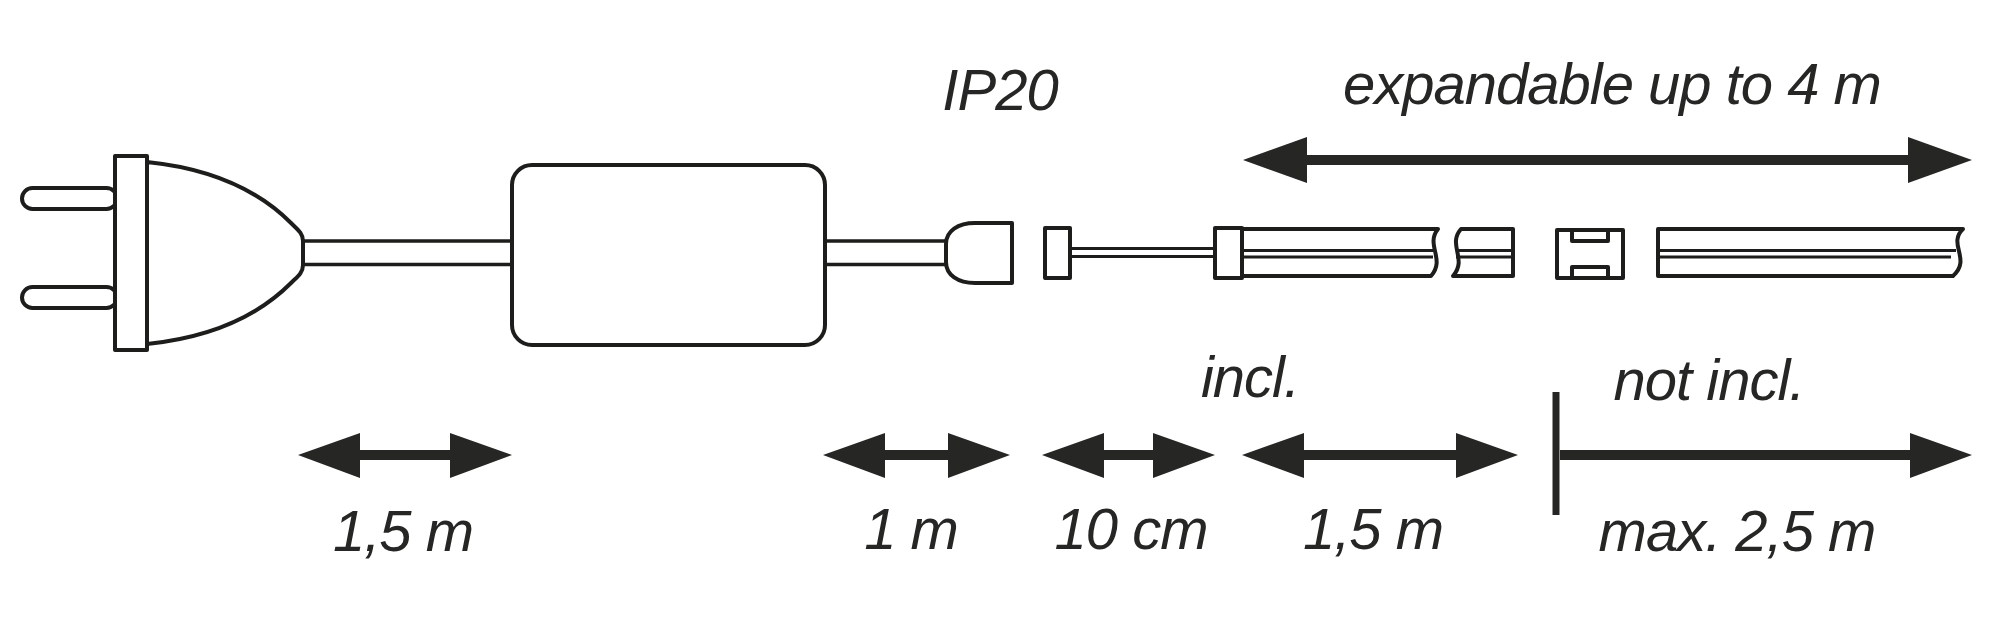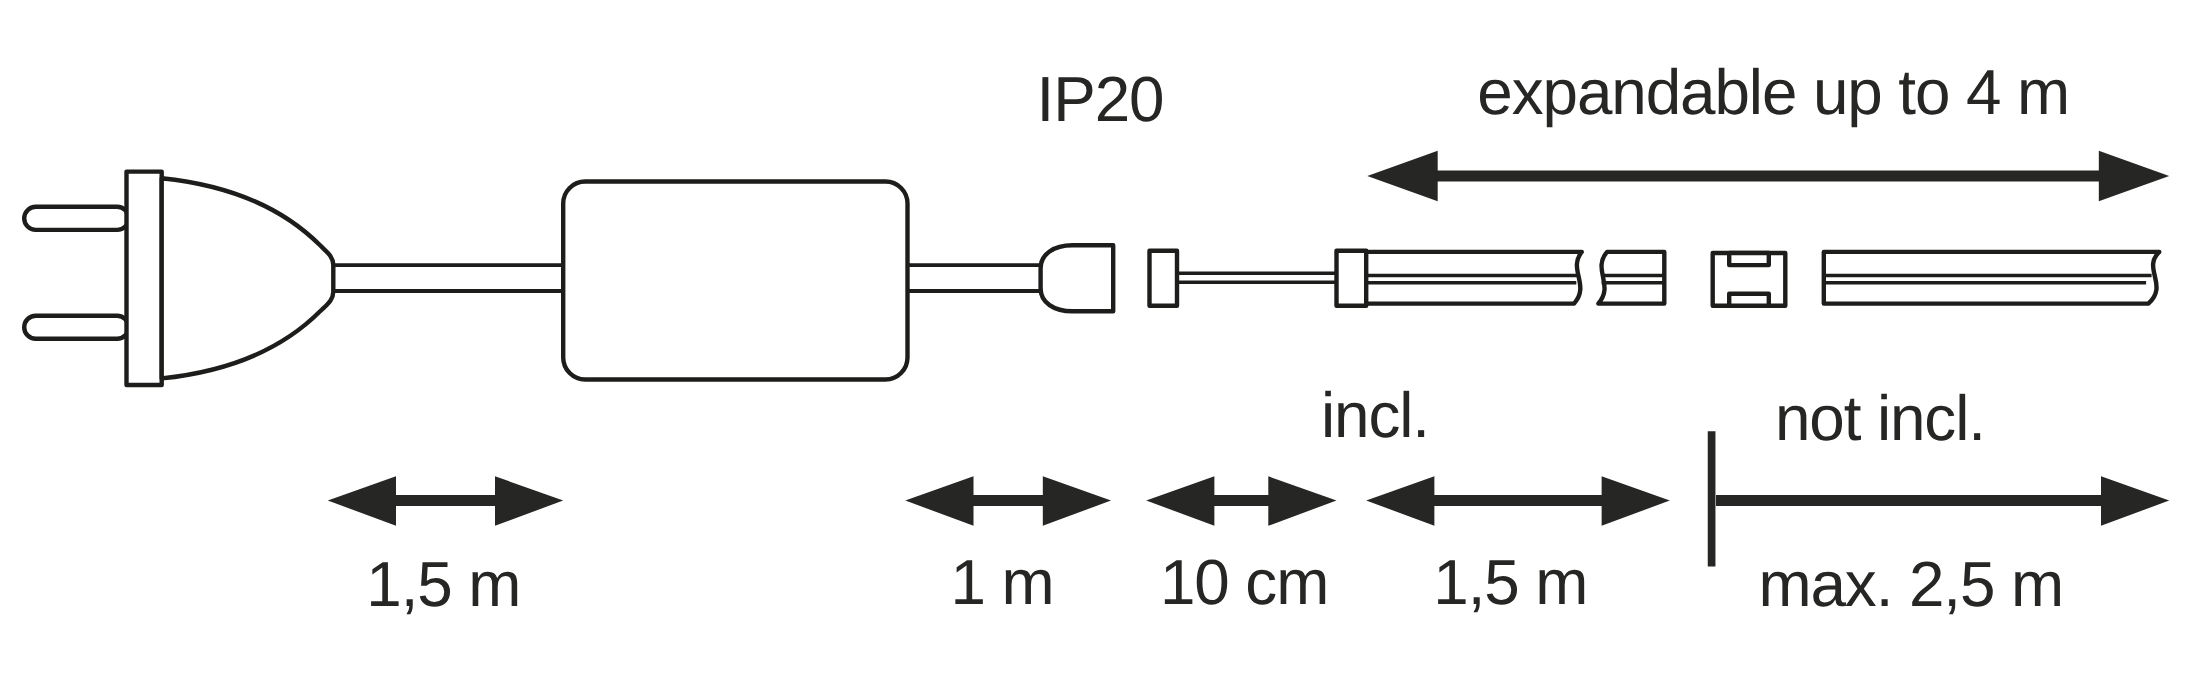--- a/index.html
+++ b/index.html
@@ -6,20 +6,21 @@
     margin: 0;
     padding: 0;
     background: #ffffff;
   }
   .stage {
     position: relative;
     width: 2000px;
     height: 633px;
     background: #ffffff;
     overflow: hidden;
+    font-style: italic;
   }
   svg.diagram {
     display: block;
     width: 2000px;
     height: 633px;
   }
   .outline {
     fill: #ffffff;
     stroke: #1d1d1b;
     stroke-width: 4;

